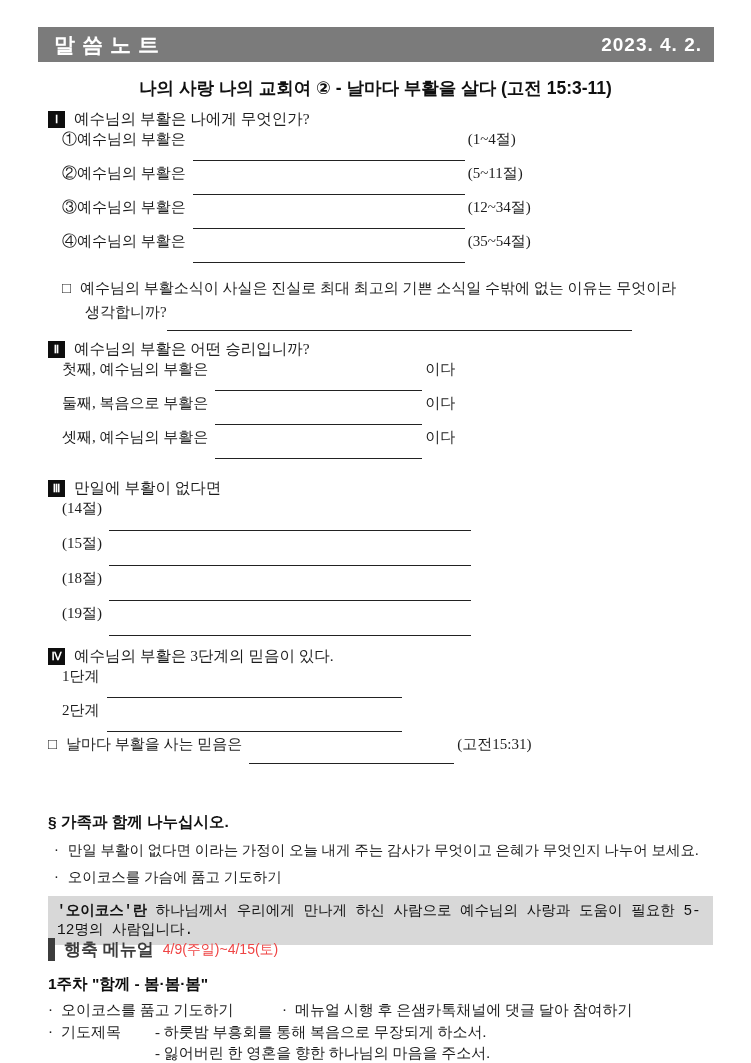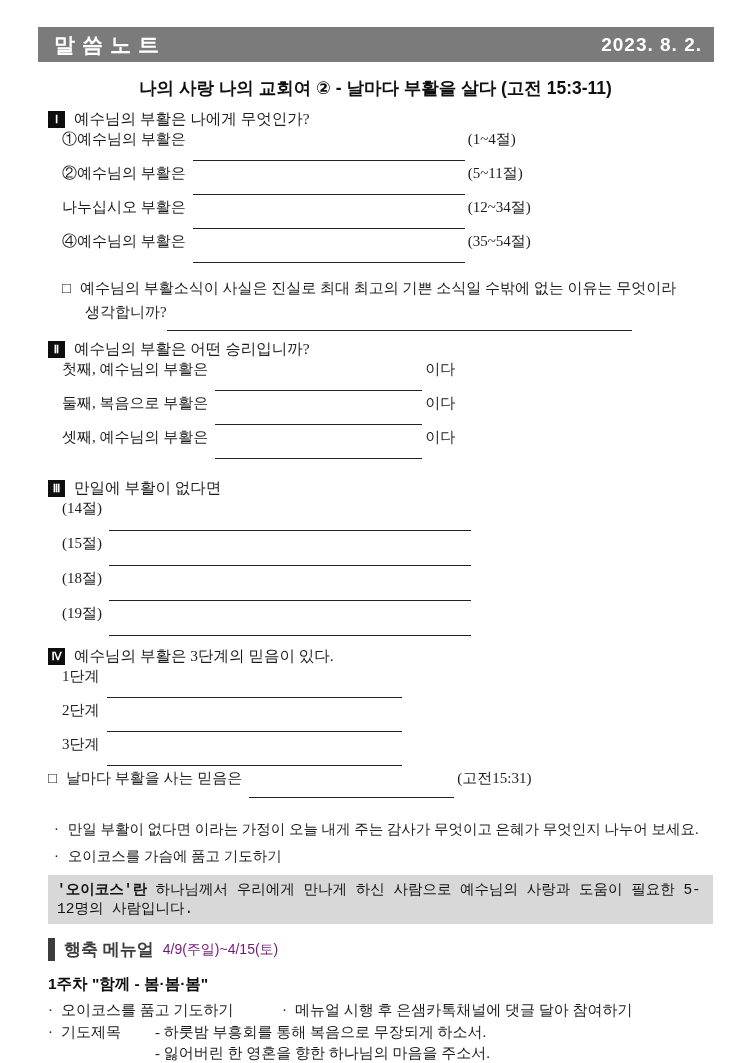--- a/index.html
+++ b/index.html
@@ -42,58 +42,58 @@
   .share-bullet{display:flex;gap:9px;margin:7px 0 0 6px;font-size:14.5px;line-height:20px;}
   .note-box{
     margin-top:9px;background:#d8d8d8;padding:5px 9px 6px 9px;
     font-family:Liberation Mono, monospace;font-size:14.5px;color:#111;
   }
   .note-lead{font-weight:bold;}
   
   .manual-head{display:flex;align-items:center;gap:9px;}
   .vbar{width:7px;height:23px;background:#3c3c3c;}
   .manual-title{font-family:"Liberation Sans","DejaVu Sans",sans-serif;font-weight:bold;font-size:17px;color:#3d3d3d;}
-  .manual-range{font-family:"Liberation Sans","DejaVu Sans",sans-serif;font-size:14px;color:#701a75;}
+  .manual-range{font-family:"Liberation Sans","DejaVu Sans",sans-serif;font-size:14px;color:#ef4444;}
   .week-title{margin-top:13px;font-family:"Liberation Sans","DejaVu Sans",sans-serif;font-weight:bold;font-size:15.5px;color:#0d0d0d;}
   .footer-bullets{display:flex;margin-top:5px;font-size:15px;line-height:21px;}
   .fb-left{display:flex;gap:8px;width:234px;}
   .fb-right{display:flex;gap:8px;}
   .prayer{display:flex;margin-top:1px;font-size:15px;line-height:21px;}
   .prayer-label{display:flex;gap:8px;width:107px;flex:0 0 auto;}
   .prayer-items div{white-space:nowrap;}
 </style>
 </head>
 <body>
 
 <div class="page">
 
   <div class="titlebar">
     <span class="titlebar-title">말씀노트</span>
-    <span class="titlebar-date">2023. 8. 2.</span>
+    <span class="titlebar-date">2023. 4. 2.</span>
   </div>
 
   <div class="doc-title">나의 사랑 나의 교회여 ② - 날마다 부활을 살다 (고전 15:3-11)</div>
 
   <div class="section" style="top:108px">
     <div class="sec-head">
       <span class="numeral">Ⅰ</span>
       <span>예수님의 부활은 나에게 무엇인가?</span>
     </div>
     <div class="row">
       <span class="label">①예수님의 부활은</span>
       <span class="blank b272"></span>
       <span class="suffix">(1~4절)</span>
     </div>
     <div class="row">
       <span class="label">②예수님의 부활은</span>
       <span class="blank b272"></span>
       <span class="suffix">(5~11절)</span>
     </div>
     <div class="row">
-      <span class="label">나누십시오 부활은</span>
+      <span class="label">③예수님의 부활은</span>
       <span class="blank b272"></span>
       <span class="suffix">(12~34절)</span>
     </div>
     <div class="row">
       <span class="label">④예수님의 부활은</span>
       <span class="blank b272"></span>
       <span class="suffix">(35~54절)</span>
     </div>
     <div class="q-row">
       <span class="q-box">□</span>
@@ -154,35 +154,32 @@
     <div class="sec-head">
       <span class="numeral">Ⅳ</span>
       <span>예수님의 부활은 3단계의 믿음이 있다.</span>
     </div>
     <div class="row">
       <span class="label">1단계</span>
       <span class="blank b295"></span>
     </div>
     <div class="row">
       <span class="label">2단계</span>
-      <span class="blank b295"></span>
-    </div>
-    <div class="row">
-      <span class="label">3단계</span>
       <span class="blank b295"></span>
     </div>
     <div class="row" style="margin-left:0;height:32px">
       <span class="q-box">□</span>
       <span class="label">날마다 부활을 사는 믿음은</span>
       <span class="blank b205"></span>
       <span class="suffix">(고전15:31)</span>
     </div>
   </div>
 
   <div class="section" style="top:812px">
+    <div class="share-head">§ 가족과 함께 나누십시오.</div>
     <div class="share-bullet">
       <span>·</span>
       <span>만일 부활이 없다면 이라는 가정이 오늘 내게 주는 감사가 무엇이고 은혜가 무엇인지 나누어 보세요.</span>
     </div>
     <div class="share-bullet">
       <span>·</span>
       <span>오이코스를 가슴에 품고 기도하기</span>
     </div>
     <div class="note-box">
       <span class="note-lead">'오이코스'란</span><span> 하나님께서 우리에게 만나게 하신 사람으로 예수님의 사랑과 도움이 필요한 5-12명의 사람입니다.</span>

